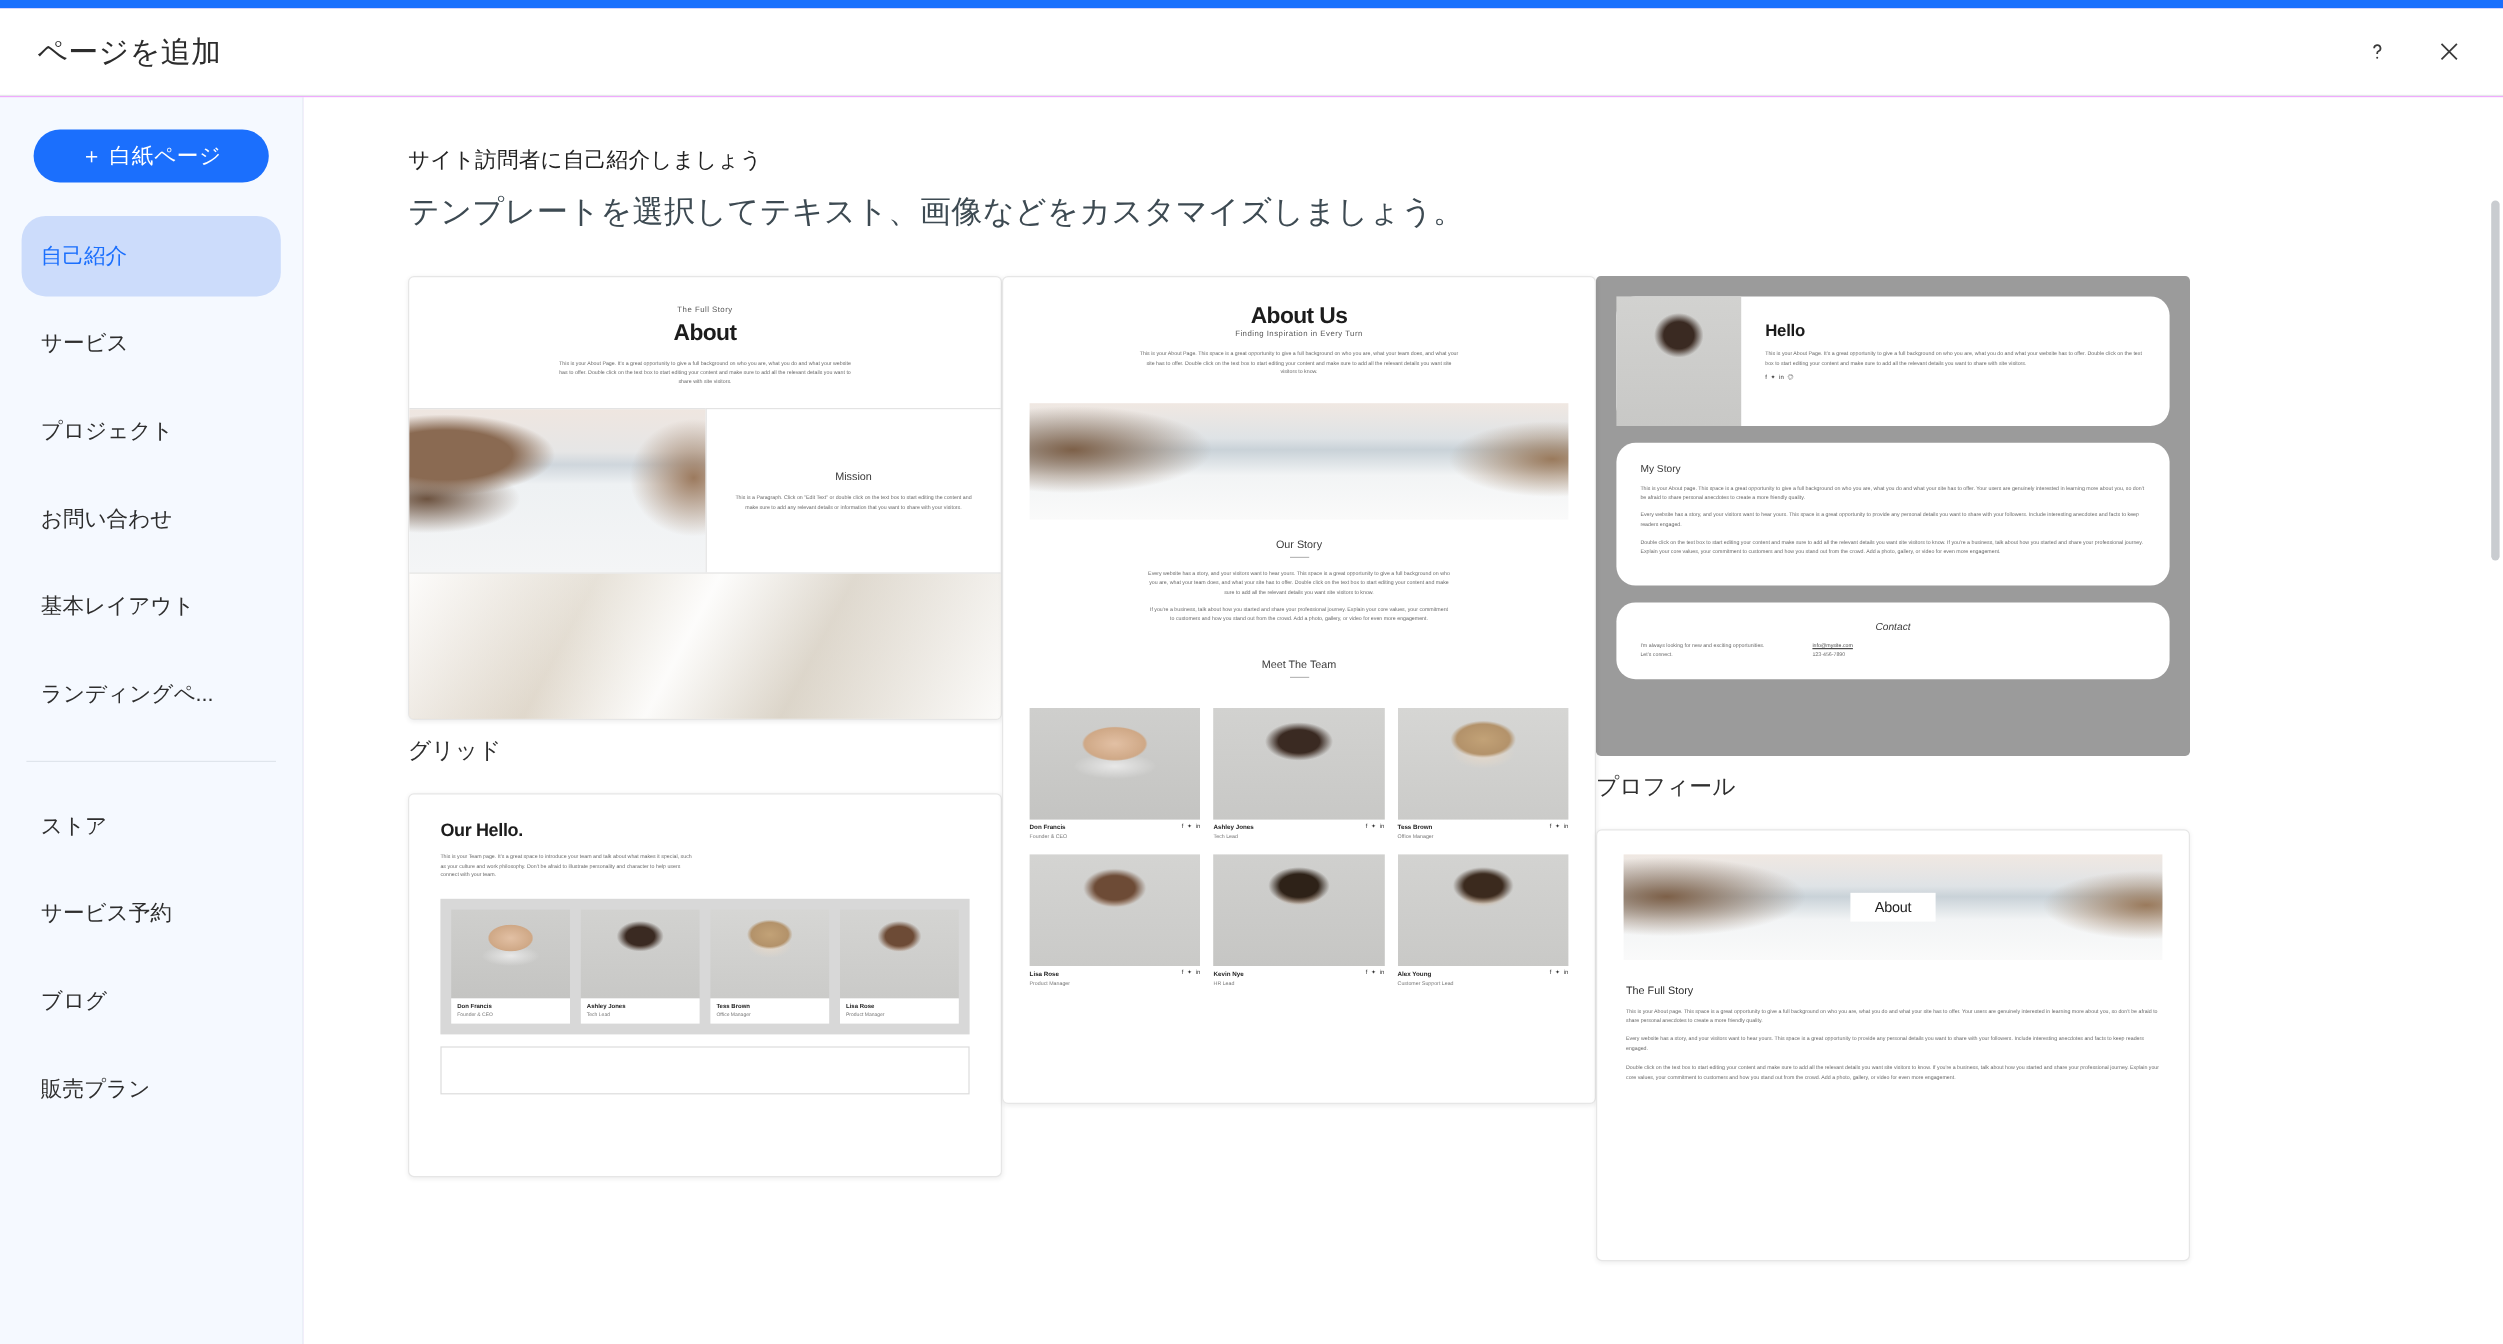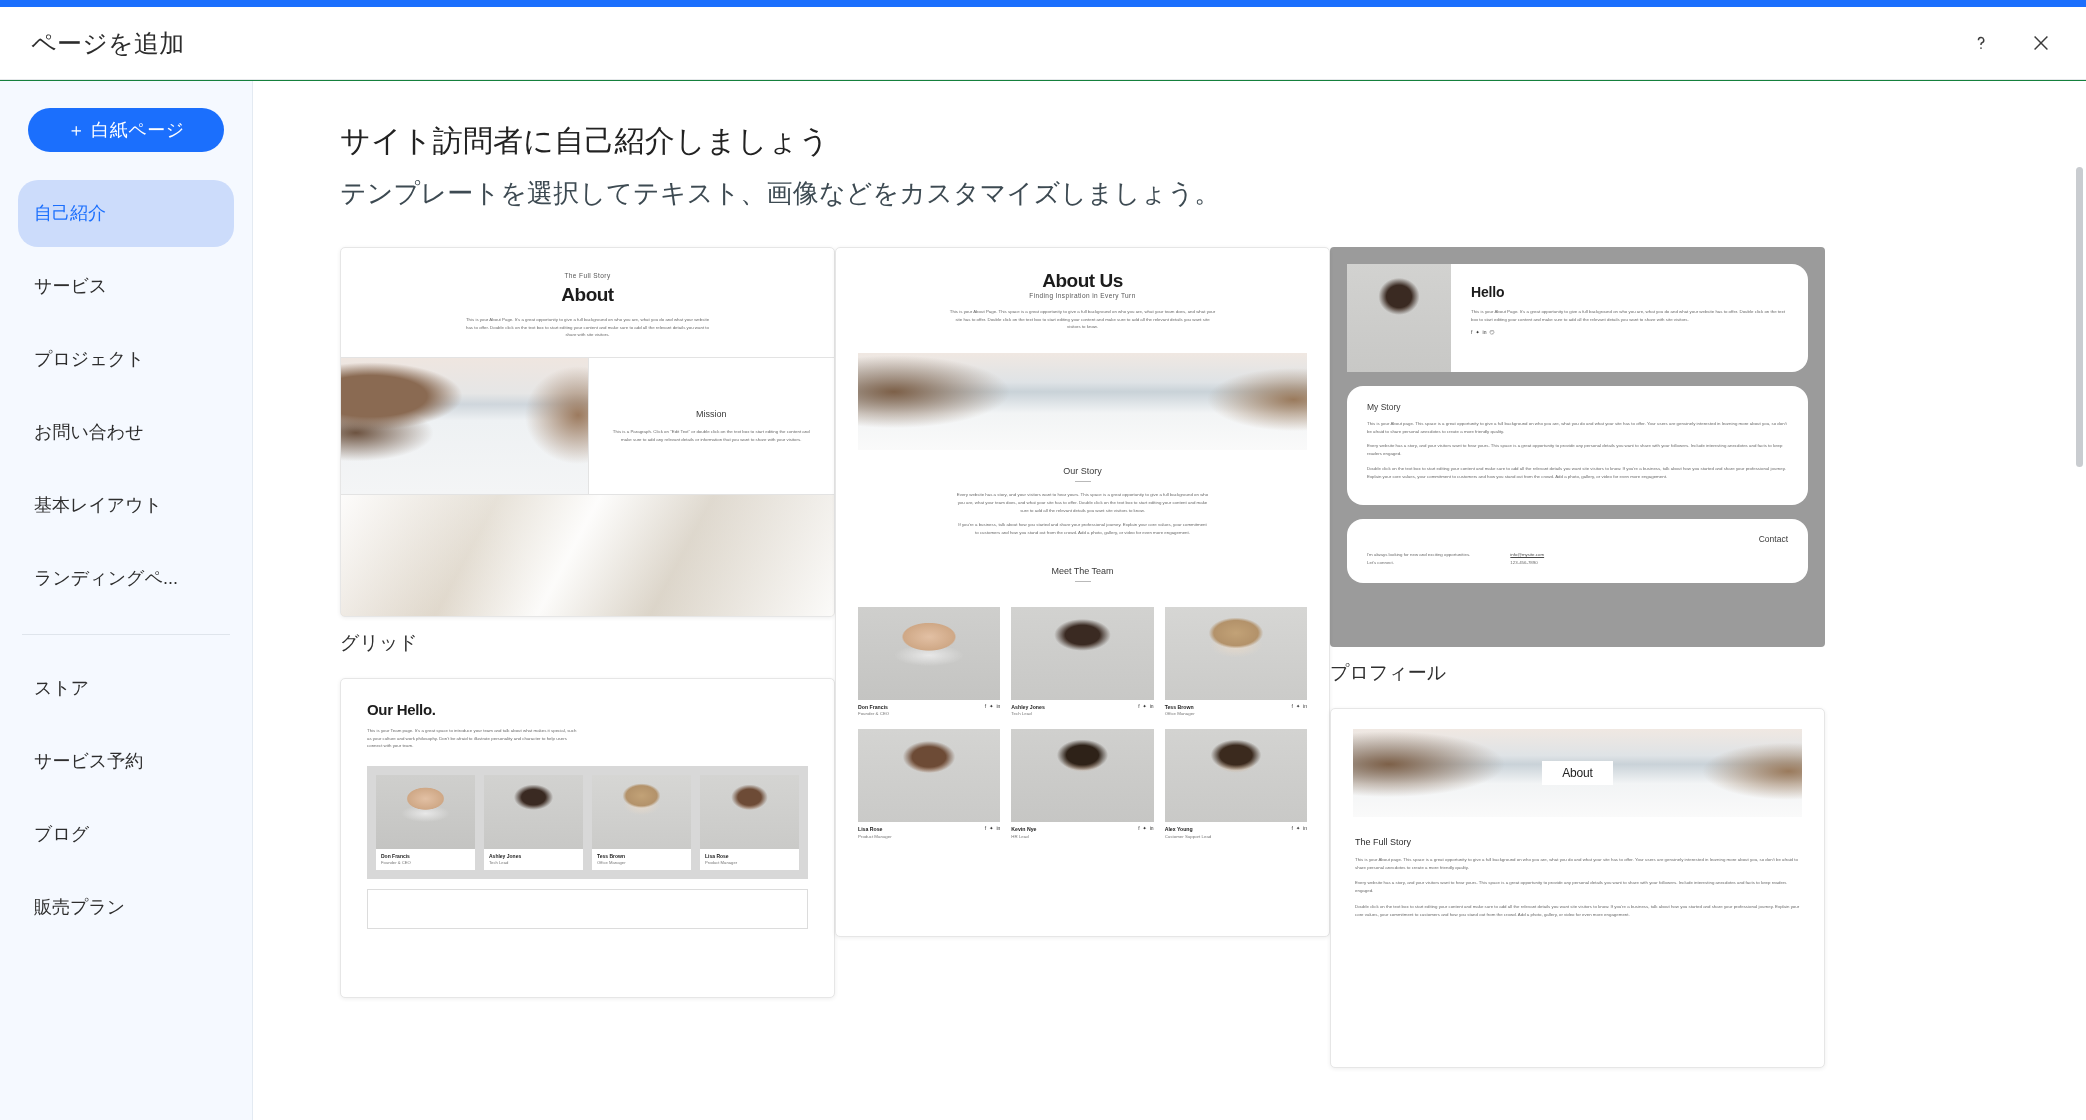--- a/index.html
+++ b/index.html
@@ -3,21 +3,21 @@
 <meta charset="utf-8">
 <title>ページを追加</title>
 <style>
   * { box-sizing: border-box; margin: 0; padding: 0; }
   html, body {
     width: 2086px; height: 1120px;
     overflow: hidden;
     font-family: "Liberation Sans", "DejaVu Sans", sans-serif;
     background: #ffffff;
   }
-  .app { position: relative; width: 2086px; height: 1120px; background:#15803d; }
+  .app { position: relative; width: 2086px; height: 1120px; background:#f0abfc; }
 
   
   .top-accent { position:absolute; top:0; left:0; width:2086px; height:7px; background:#1b6ffd; }
 
   
   .header {
     position:absolute; top:7px; left:0; width:2086px; height:73px;
     background:#fff; border-bottom:1px solid #e5e8ea;
     display:flex; align-items:center;
   }
@@ -54,21 +54,21 @@
   .nav-item + .nav-item { margin-top:6px; }
   .nav-item.active { background:#ccdcfb; color:#1b6ffd; }
   .nav-sep { height:1px; background:#dfe5ec; margin:22px 22px 20px 22px; }
 
   
   .main {
     position:absolute; top:81px; left:253px; width:1833px; height:1039px;
     background:#fff; overflow:hidden;
   }
   .main-inner { padding:40px 0 0 87px; position:relative; }
-  .page-title { font-size:30px; color:#222; font-weight:400; letter-spacing:.2px; }
+  .page-title { font-size:18px; color:#222; font-weight:400; letter-spacing:.2px; }
   .page-sub { font-size:26px; color:#3d4a52; margin-top:14px; letter-spacing:.2px; }
 
   
   .tpl-grid {
     position:relative; margin-top:36px; width:1700px;
     display:flex; align-items:flex-start;
   }
   .tpl-col { display:flex; flex-direction:column; gap:22px; }
   .tpl-col.col1 { width:495px; }
   .tpl-col.col2 { width:495px; }
@@ -180,21 +180,21 @@
   .pf-panel { background:#fff;border-radius:16px; }
   .pf-hero { display:flex; height:108px; }
   .pf-photo { width:104px; flex:none; }
   .pf-heroright { flex:1; padding:20px 22px 0 20px; }
   .pf-heroright .mini-h2 { text-align:left; font-size:14px; margin-bottom:8px; }
   .pf-heroright .mini-p { text-align:left; }
   .pf-story { margin-top:14px; padding:16px 20px 18px; }
   .pf-story .mini-h3 { text-align:left; font-size:8.5px; margin-bottom:8px; }
   .pf-story .mini-p { text-align:left; margin-bottom:7px; }
   .pf-contact { margin-top:14px; padding:15px 20px 16px; }
-  .pf-contact .mini-h3 { text-align:right; font-size:8.5px; margin-bottom:7px; }
+  .pf-contact .mini-h3 { text-align:center; font-size:8.5px; margin-bottom:7px;font-style:italic; }
   .pf-crow { display:flex; align-items:flex-start; gap:40px; }
   .pf-clines .mini-p { text-align:left; }
   .pf-link { font-size:4.4px; color:#4a4a4a; text-decoration:underline; line-height:1.75; }
 
   
   .c-team { height:320px; }
   .c-team .t-head { padding:22px 26px 0; }
   .c-team .t-head .mini-h2 { text-align:left; font-size:15px; font-weight:700; letter-spacing:-.3px; }
   .c-team .t-head .mini-p { text-align:left; width:215px; margin-top:9px; }
   .c-team .t-band { margin:16px 26px 0; background:#d8d8d8; padding:9px; display:flex; gap:9px; }

